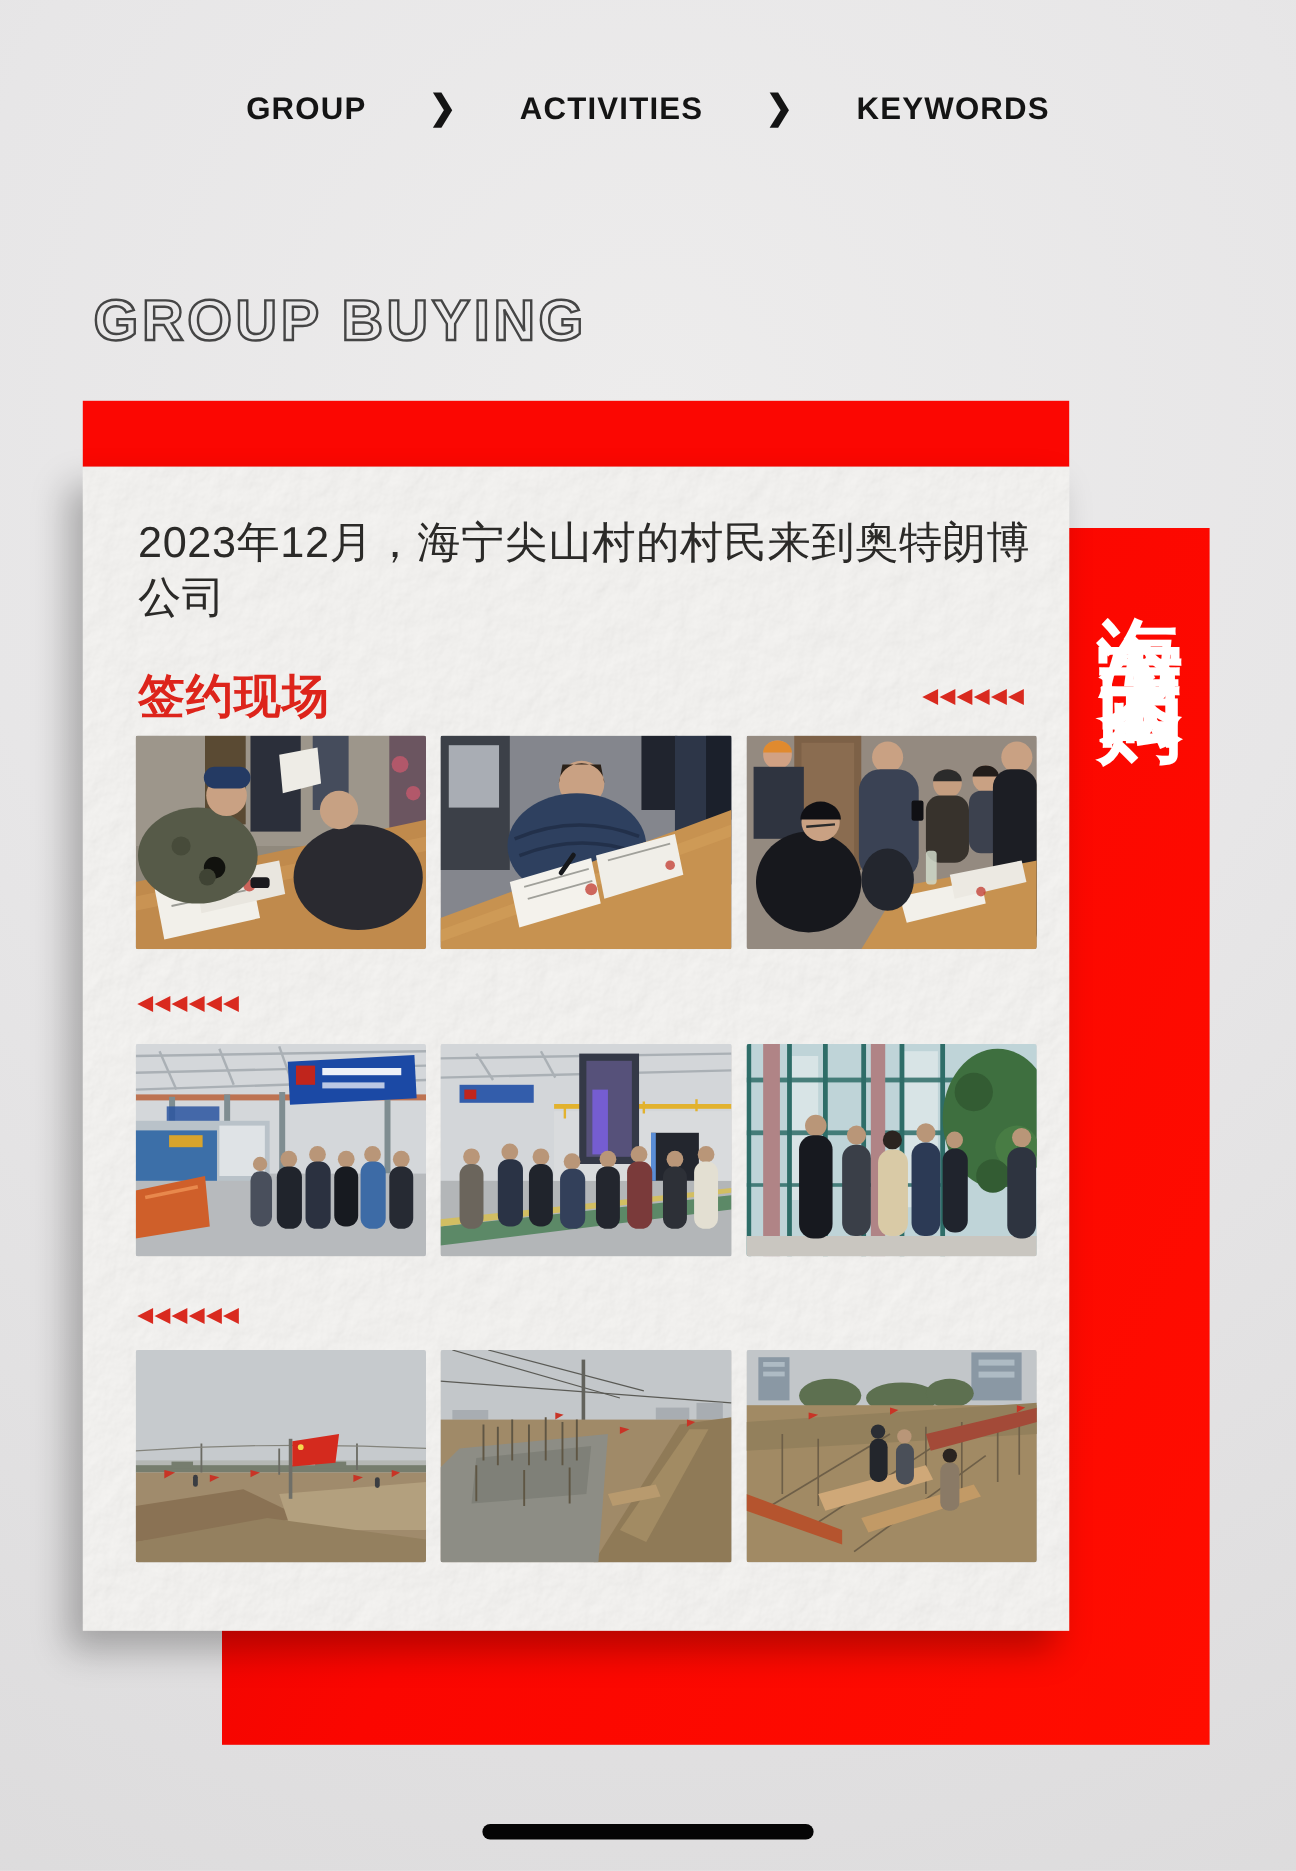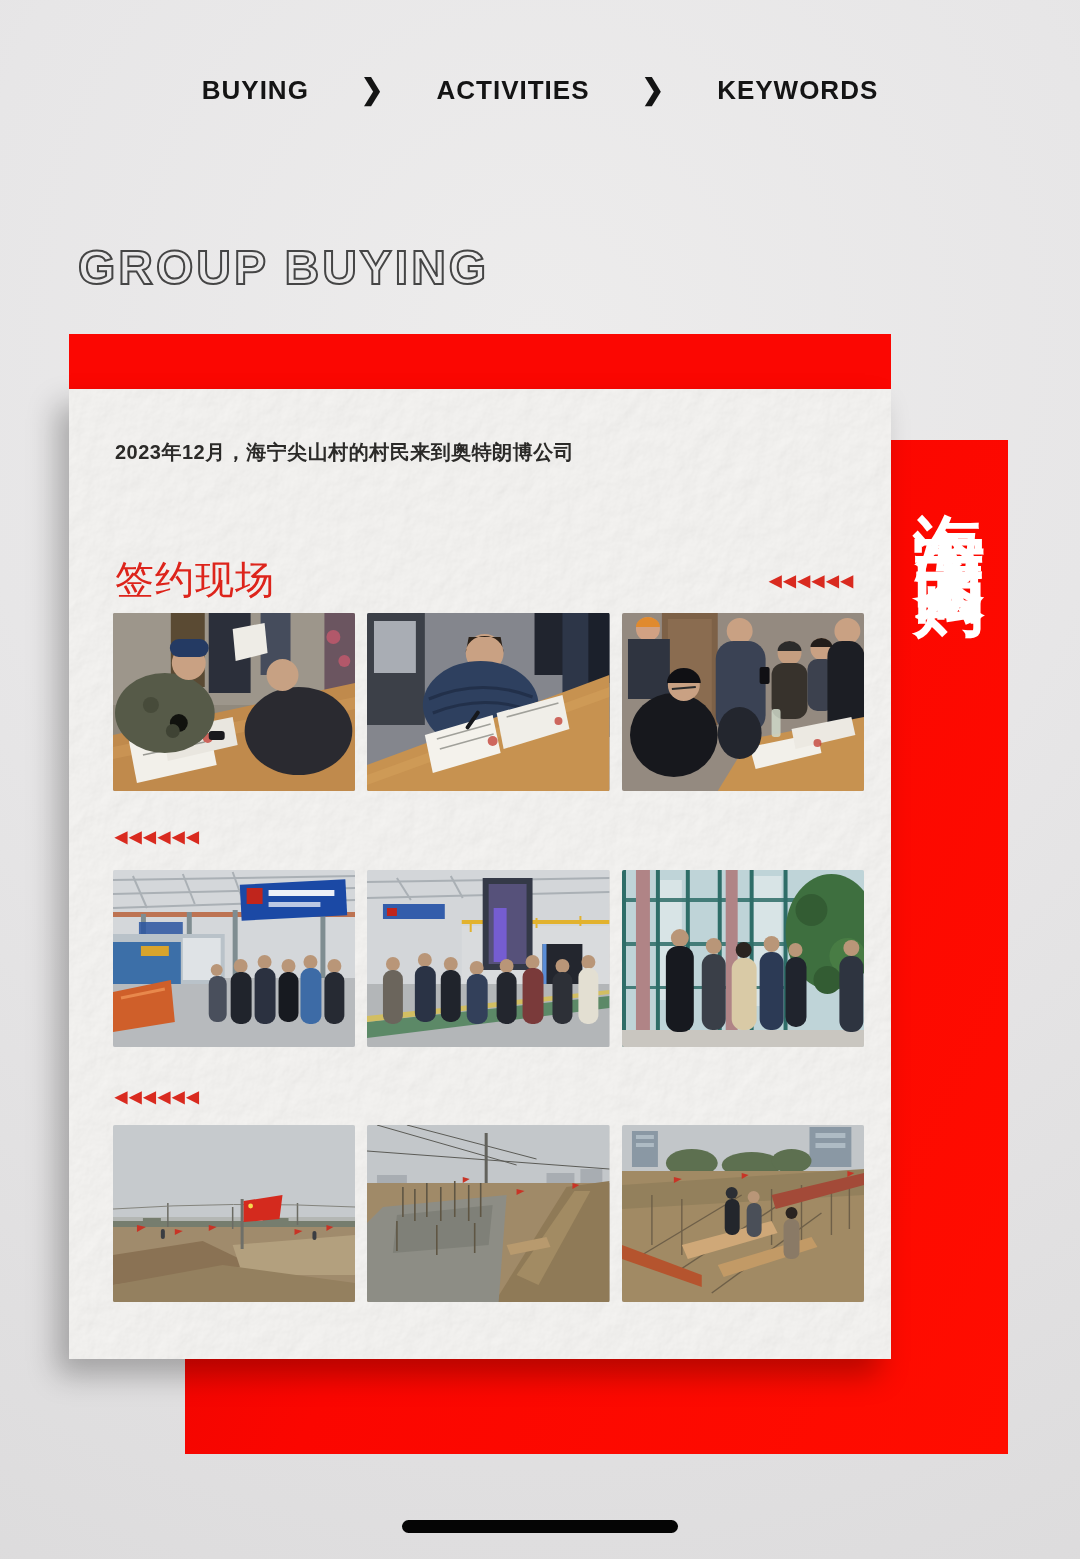--- a/index.html
+++ b/index.html
@@ -34,48 +34,48 @@
     font-size:72px;line-height:117px;letter-spacing:9px;font-weight:900;color:#ffffff;
   }
   
   .paper{
     position:absolute;left:69px;top:389px;width:822px;height:970px;z-index:3;
     background:#f4f3f1;box-shadow:-12px 16px 28px rgba(0,0,0,0.28);
   }
   .paper-texture{position:absolute;inset:0;width:100%;height:100%;opacity:.34;mix-blend-mode:multiply;pointer-events:none;}
   .intro{
     position:absolute;left:46px;top:40px;margin:0;z-index:2;
-    font-size:20px;line-height:46px;font-weight:700;letter-spacing:.5px;color:#2b2a28;
+    font-size:36px;line-height:46px;font-weight:400;letter-spacing:.5px;color:#2b2a28;
   }
   .intro span{display:block;}
   .sec-head{
     position:absolute;left:46px;right:36px;height:46px;z-index:2;
     display:flex;justify-content:space-between;align-items:center;
   }
-  .sec-title{font-size:39px;font-weight:400;letter-spacing:1px;color:#dd241b;white-space:nowrap;}
+  .sec-title{font-size:39px;font-weight:700;letter-spacing:1px;color:#dd241b;white-space:nowrap;}
   .sec-arrows{font-size:16px;letter-spacing:2px;color:#d92a1f;font-weight:700;}
   .photo-row{
     position:absolute;left:44px;width:751px;height:178px;z-index:2;
     display:flex;gap:12px;
   }
   .sec1-head{top:168px}.sec1-row{top:224px}
   .sec2-head{top:424px}.sec2-row{top:481px;height:177px}
   .sec3-head{top:684px}.sec3-row{top:736px;height:177px}
   .photo{flex:1;margin:0;border-radius:2px;overflow:hidden;box-shadow:inset 0 0 0 1px rgba(0,0,0,.07);}
   .photo svg{display:block;width:100%;height:100%;}
   
   .home-indicator{position:absolute;left:402px;top:1520px;width:276px;height:13px;border-radius:7px;background:#050505;}
 </style>
 </head>
 <body>
 
 <div class="stage">
 
   <nav class="breadcrumb">
-    <span>BUYING</span>
+    <span>GROUP</span>
     <span class="sep">❯</span>
     <span>ACTIVITIES</span>
     <span class="sep">❯</span>
     <span>KEYWORDS</span>
   </nav>
 
   <div class="red-card">
     <div class="side-banner">
       <span class="side-text">海宁尖山大团购</span>
     </div>

